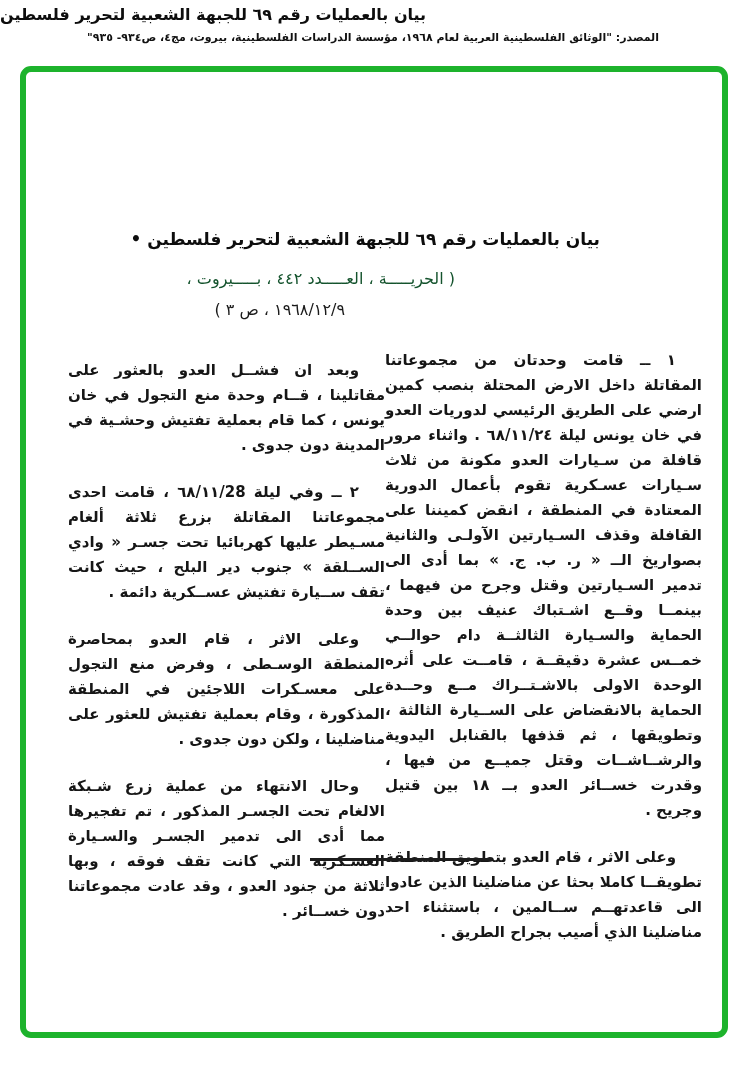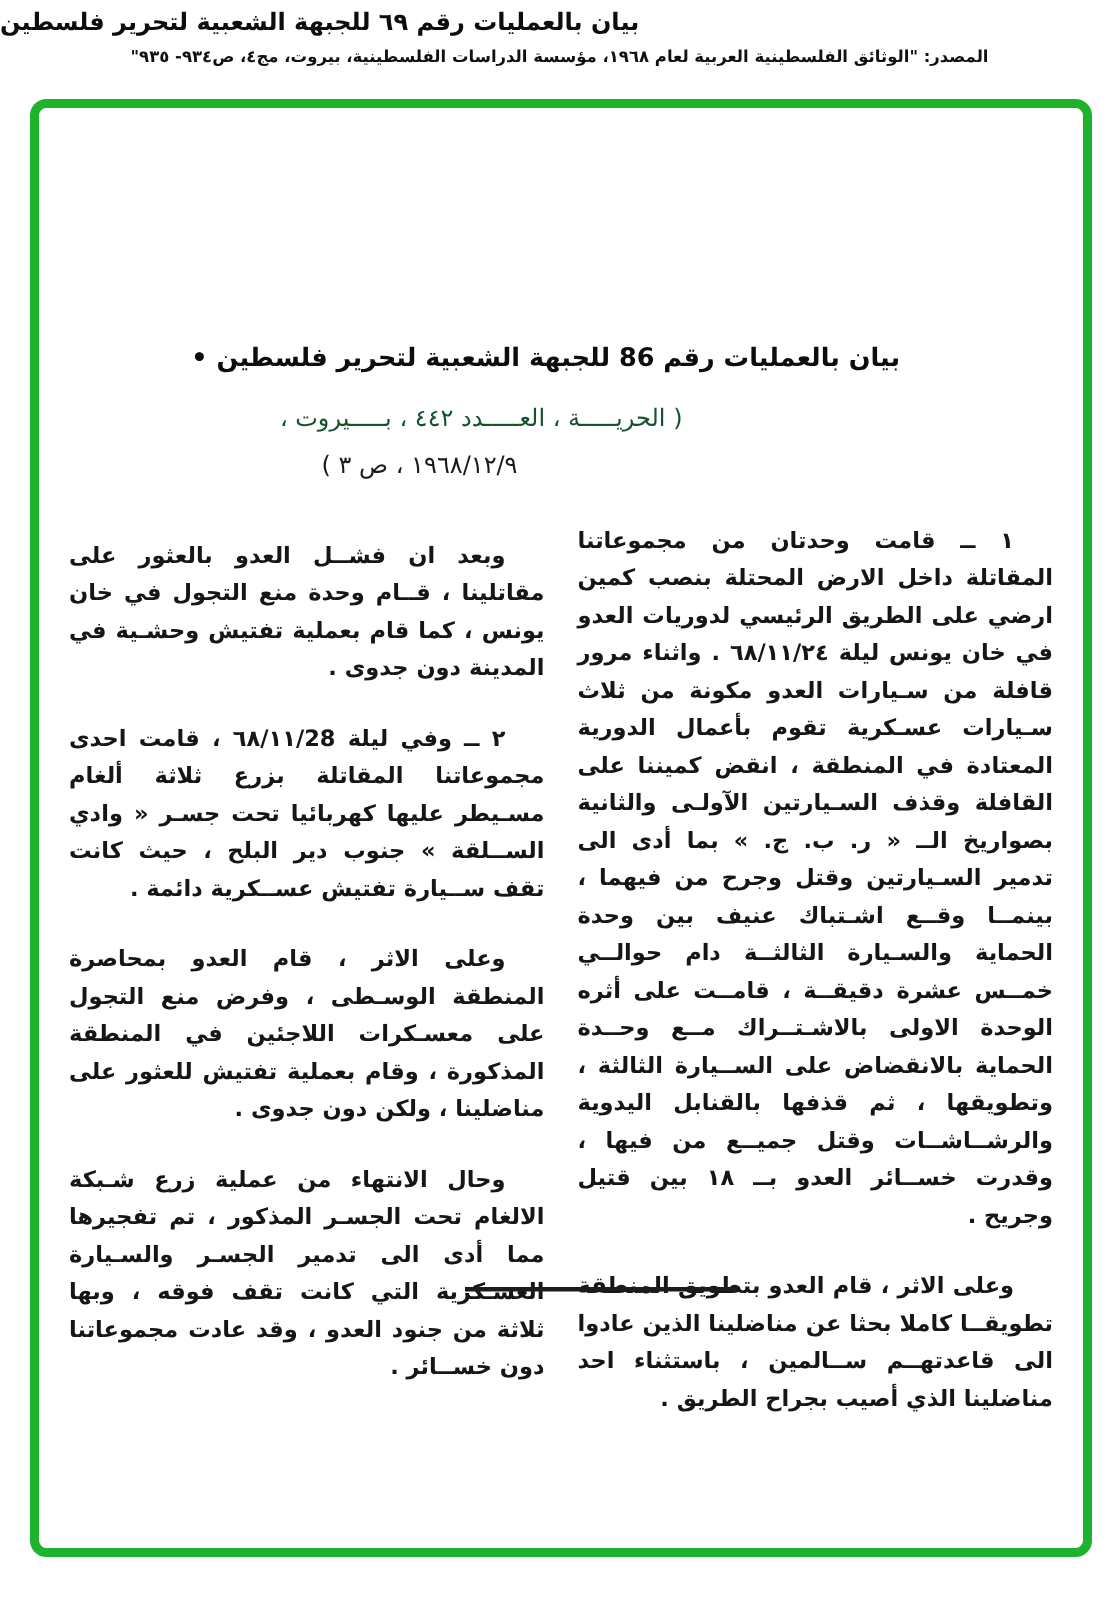--- a/index.html
+++ b/index.html
@@ -41,21 +41,20 @@
   .cite-2 {
     position: absolute; top: 228px; right: 377px;
     direction: rtl; white-space: nowrap;
     font-size: 16px; color: #1a1a1a; margin-left: 45px;
   }
   .cols {
     position: absolute; top: 276px; right: 20px;
     width: 656px;
     direction: rtl;
     display: flex;
-    gap: 22px;
   }
   .col { width: 317px; }
   .col-left { padding-top: 10px; }
   .col p {
     margin: 0 0 22px 0;
     direction: rtl;
     text-align: justify;
     text-indent: 26px;
     font-size: 15px;
     font-weight: bold;
@@ -68,21 +67,21 @@
     background: #1c1c1c;
   }
 </style>
 </head>
 <body>
 
 <div class="hdr-title">بيان بالعمليات رقم ٦٩ للجبهة الشعبية لتحرير فلسطين</div>
 <div class="hdr-source">المصدر: "الوثائق الفلسطينية العربية لعام ١٩٦٨، مؤسسة الدراسات الفلسطينية، بيروت، مج٤، ص٩٣٤- ٩٣٥"</div>
 
 <div class="doc-frame">
-  <div class="doc-title">بيان بالعمليات رقم 86 للجبهة الشعبية لتحرير فلسطين •</div>
+  <div class="doc-title">بيان بالعمليات رقم ٦٩ للجبهة الشعبية لتحرير فلسطين •</div>
   <div class="cite-1">( الحريـــــة ، العـــــدد ٤٤٢ ، بـــــيروت ،</div>
   <div class="cite-2">١٩٦٨/١٢/٩ ، ص ٣ )</div>
 
   <div class="cols">
     <div class="col col-right">
       <p>١ ــ قامت وحدتان من مجموعاتنا المقاتلة داخل الارض المحتلة بنصب كمين ارضي على الطريق الرئيسي لدوريات العدو في خان يونس ليلة ٦٨/١١/٢٤ . واثناء مرور قافلة من سـيارات العدو مكونة من ثلاث سـيارات عسـكرية تقوم بأعمال الدورية المعتادة في المنطقة ، انقض كميننا على القافلة وقذف السـيارتين الآولـى والثانية بصواريخ الــ « ر. ب. ج. » بما أدى الى تدمير السـيارتين وقتل وجرح من فيهما ، بينمــا وقــع اشـتباك عنيف بين وحدة الحماية والسـيارة الثالثــة دام حوالــي خمــس عشرة دقيقــة ، قامــت على أثره الوحدة الاولى بالاشـتــراك مــع وحــدة الحماية بالانقضاض على الســيارة الثالثة ، وتطويقها ، ثم قذفها بالقنابل اليدوية والرشــاشــات وقتل جميــع من فيها ، وقدرت خســائر العدو بــ ١٨ بين قتيل وجريح .</p>
       <p>وعلى الاثر ، قام العدو بتطويق المنطقة تطويقــا كاملا بحثا عن مناضلينا الذين عادوا الى قاعدتهــم ســالمين ، باستثناء احد مناضلينا الذي أصيب بجراح الطريق .</p>
     </div>
     <div class="col col-left">
       <p>وبعد ان فشــل العدو بالعثور على مقاتلينا ، قــام وحدة منع التجول في خان يونس ، كما قام بعملية تفتيش وحشـية في المدينة دون جدوى .</p>

